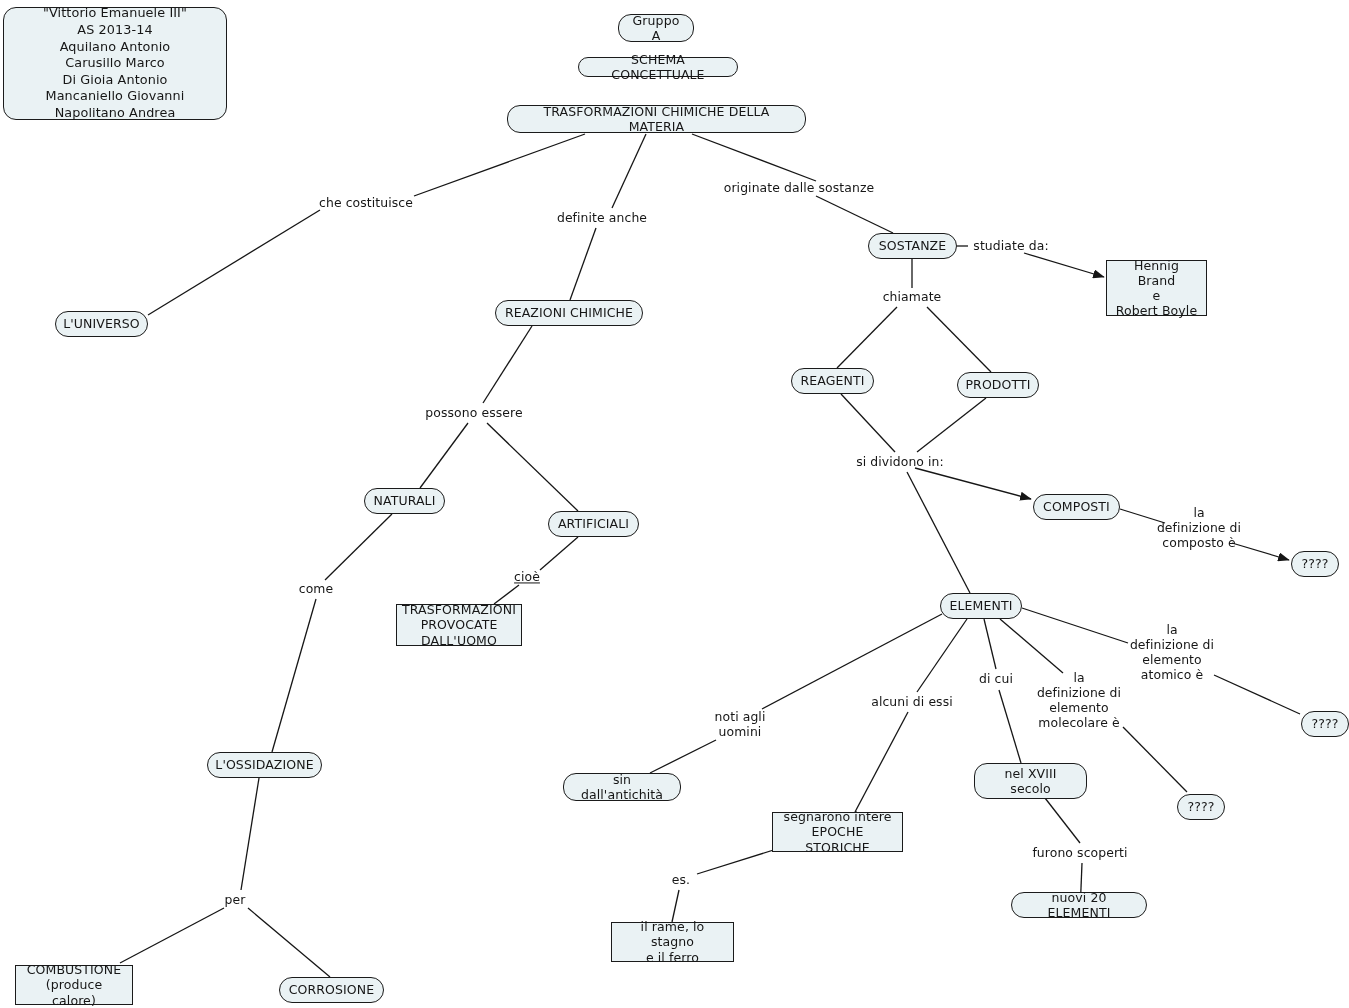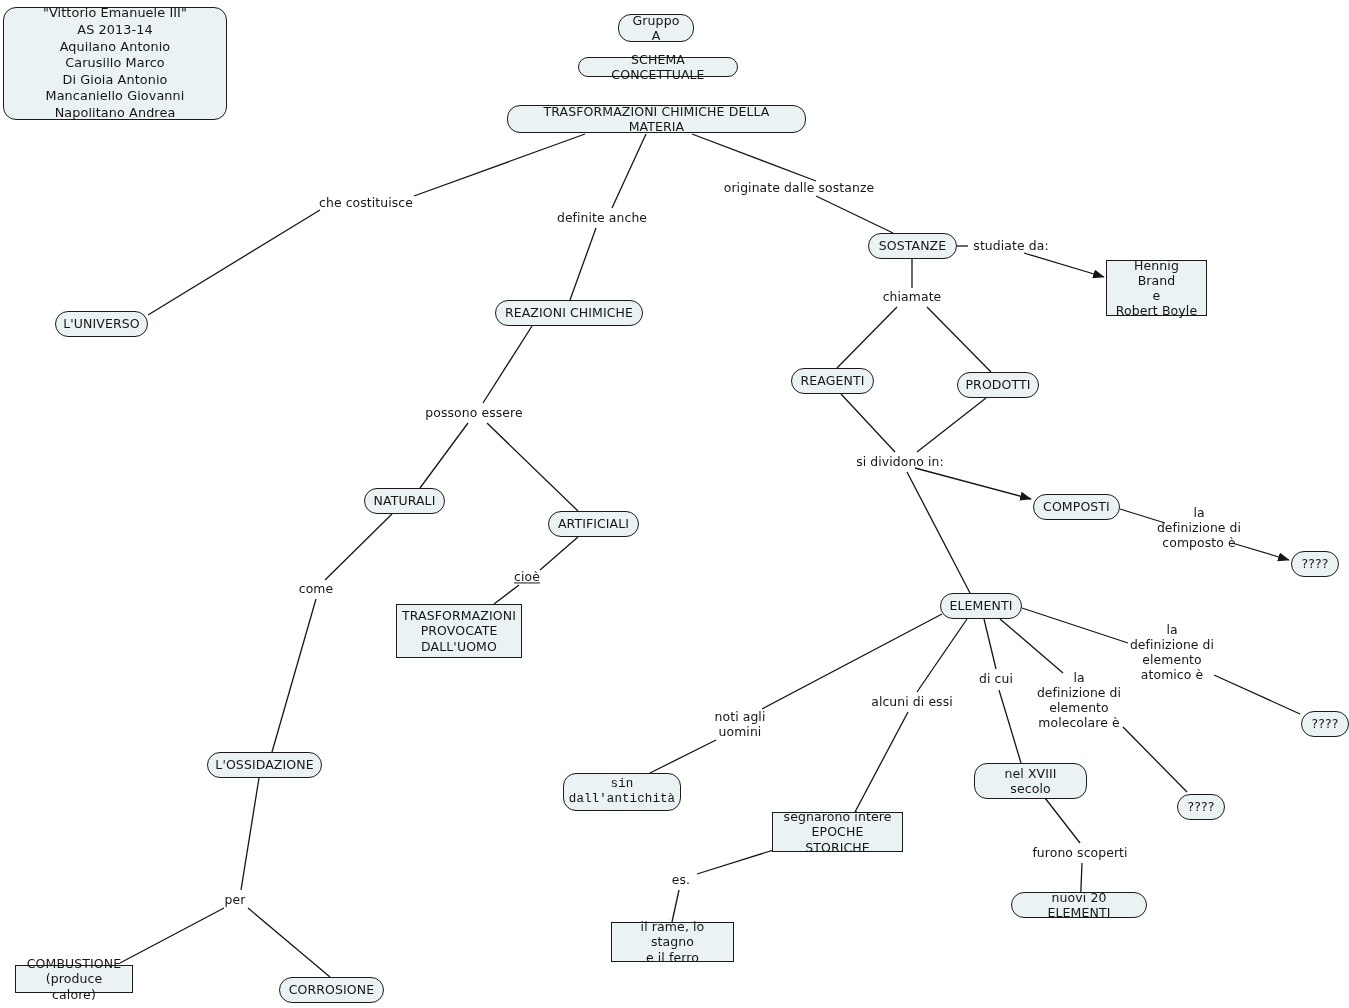--- a/index.html
+++ b/index.html
@@ -125,28 +125,28 @@
       <div class="node pill" style="left: 868px; top: 233px; width: 89px; height: 26px;">SOSTANZE</div>
       <div class="node" style="left: 1106px; top: 260px; width: 101px; height: 56px;">Hennig Brand
 e
 Robert Boyle</div>
       <div class="node pill" style="left: 791px; top: 368px; width: 83px; height: 26px;">REAGENTI</div>
       <div class="node pill" style="left: 957px; top: 372px; width: 82px; height: 26px;">PRODOTTI</div>
       <div class="node pill" style="left: 1033px; top: 494px; width: 87px; height: 26px;">COMPOSTI</div>
       <div class="node pill" style="left: 940px; top: 593px; width: 82px; height: 26px;">ELEMENTI</div>
       <div class="node pill" style="left: 364px; top: 488px; width: 81px; height: 26px;">NATURALI</div>
       <div class="node pill" style="left: 548px; top: 511px; width: 91px; height: 26px;">ARTIFICIALI</div>
-      <div class="node" style="left: 396px; top: 604px; width: 126px; height: 54px;">TRASFORMAZIONI
+      <div class="node" style="left: 396px; top: 604px; width: 126px; height: 42px;">TRASFORMAZIONI
 PROVOCATE
 DALL'UOMO</div>
       <div class="node pill" style="left: 207px; top: 752px; width: 115px; height: 26px;">L'OSSIDAZIONE</div>
-      <div class="node" style="left: 15px; top: 965px; width: 118px; height: 28px;">COMBUSTIONE
+      <div class="node" style="left: 15px; top: 965px; width: 118px; height: 40px;">COMBUSTIONE
 (produce calore)</div>
       <div class="node pill" style="left: 279px; top: 977px; width: 105px; height: 26px;">CORROSIONE</div>
-      <div class="node pill" style="left: 563px; top: 773px; width: 118px; height: 38px; font-family: Liberation Mono, monospace;">sin dall'antichità</div>
+      <div class="node pill" style="left: 563px; top: 773px; width: 118px; height: 28px;">sin dall'antichità</div>
       <div class="node" style="left: 772px; top: 812px; width: 131px; height: 40px;">segnarono intere
 EPOCHE STORICHE</div>
       <div class="node" style="left: 611px; top: 922px; width: 123px; height: 40px;">il rame, lo stagno
 e il ferro</div>
       <div class="node pill" style="left: 974px; top: 763px; width: 113px; height: 36px;">nel XVIII secolo</div>
       <div class="node pill" style="left: 1011px; top: 892px; width: 136px; height: 26px;">nuovi 20 ELEMENTI</div>
       <div class="node pill" style="left: 1291px; top: 551px; width: 48px; height: 26px;">????</div>
       <div class="node pill" style="left: 1301px; top: 711px; width: 48px; height: 26px;">????</div>
       <div class="node pill" style="left: 1177px; top: 794px; width: 48px; height: 26px;">????</div>
     </div>

